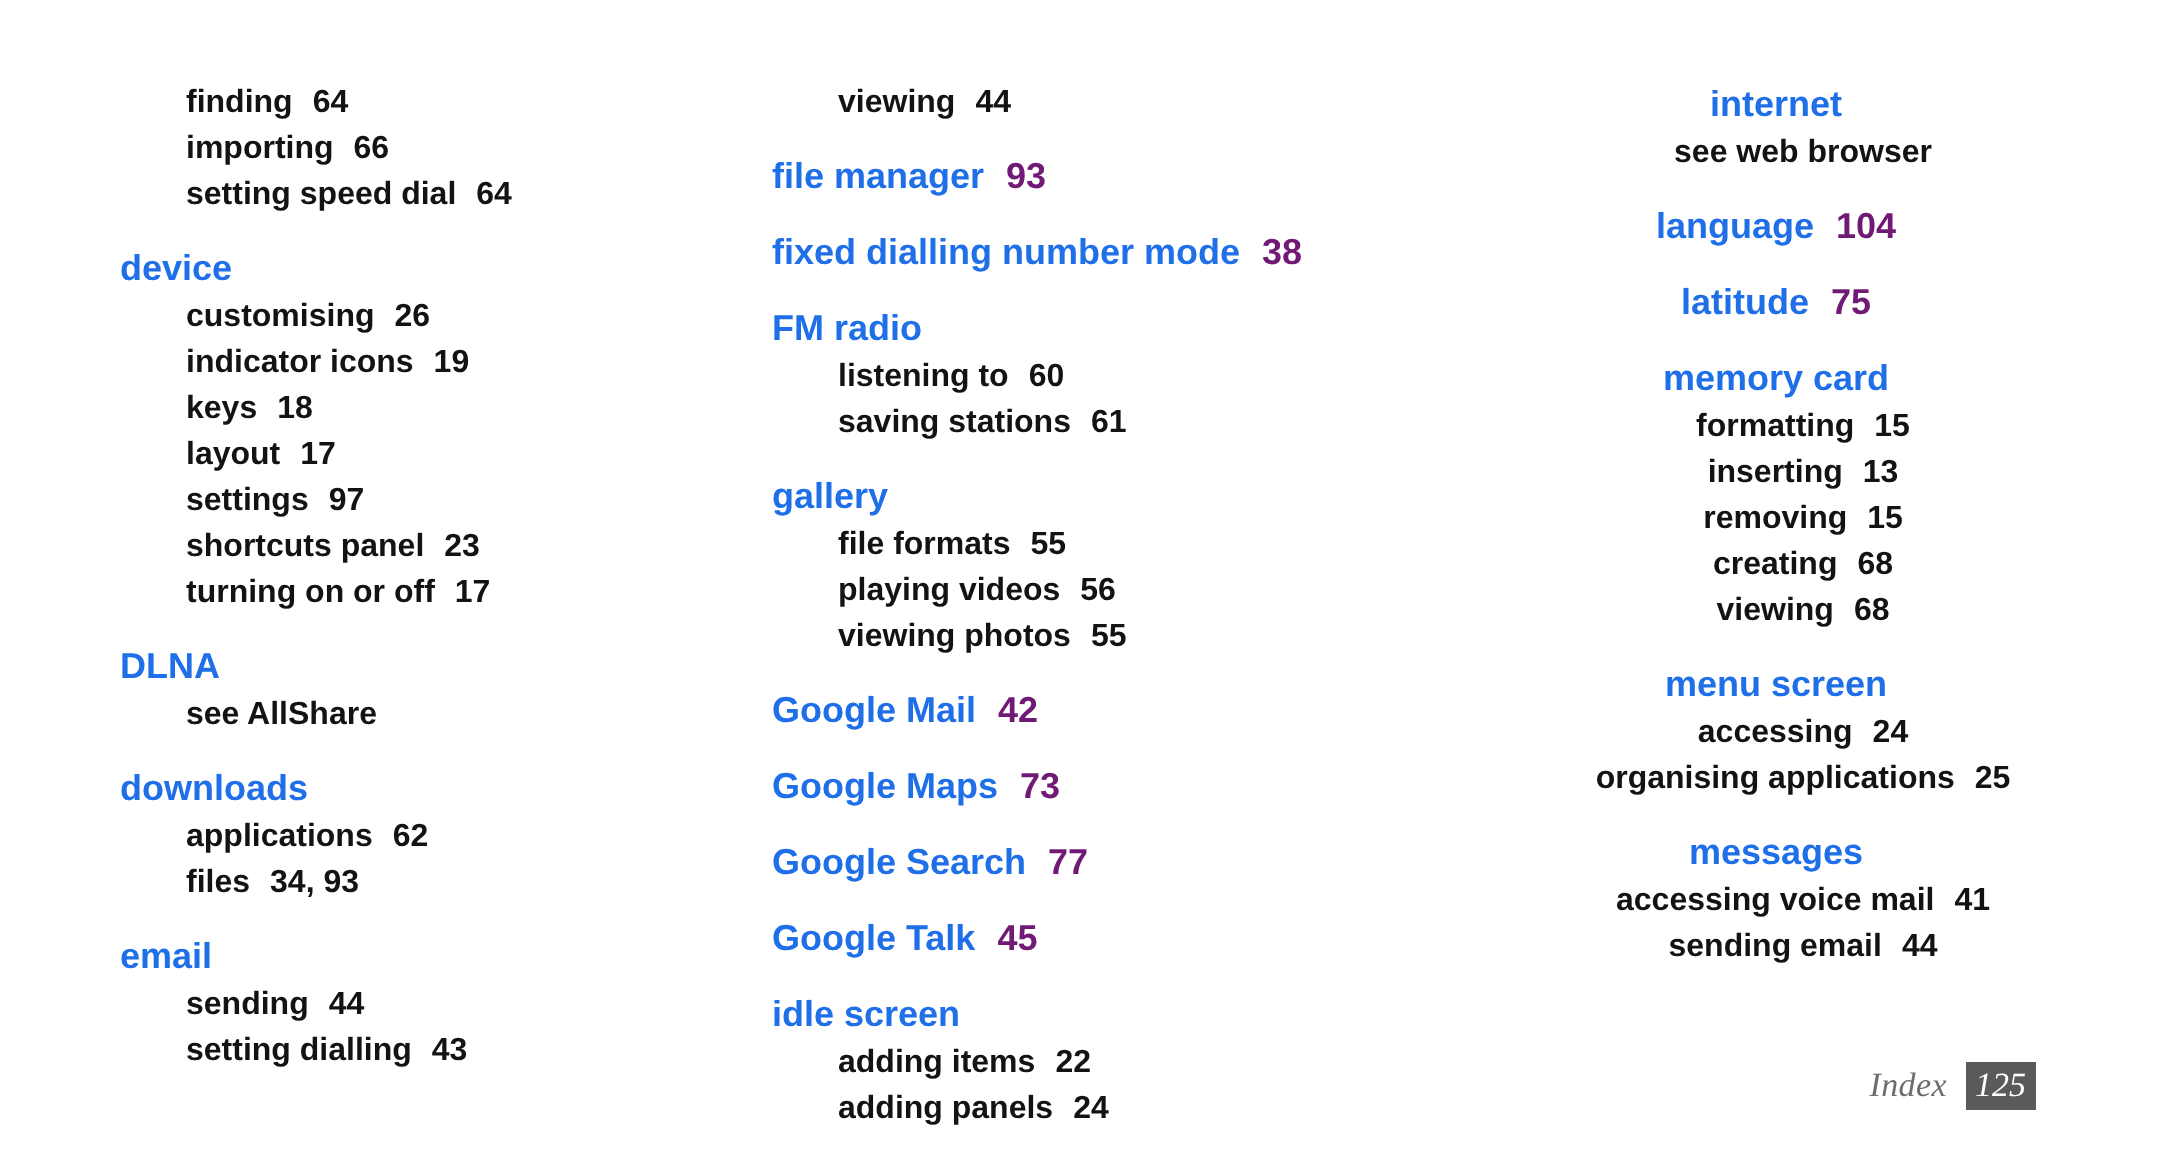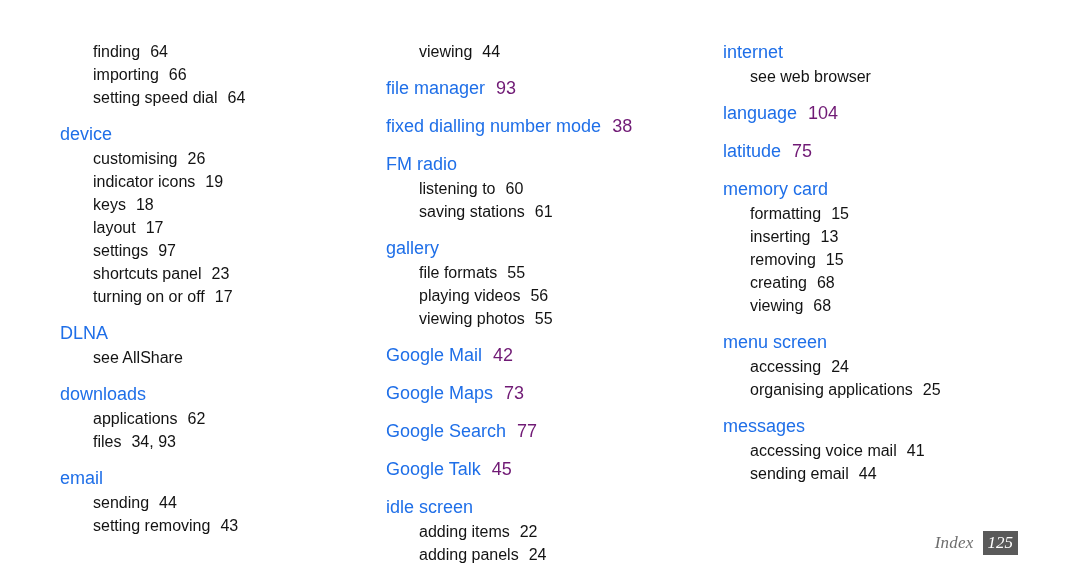--- a/index.html
+++ b/index.html
@@ -26,24 +26,25 @@
     position: absolute;
     left: 0;
     top: 40px;
     width: 1080px;
     display: flex;
     align-items: flex-start;
   }
 
   .column {
     box-sizing: border-box;
+    font-weight: bold;
   }
   .column.col-1 { width: 326px; padding-left: 60px; }
   .column.col-2 { width: 337px; padding-left: 386px; margin-left: -326px; }
-  .column.col-3 { width: 357px; padding-left: 723px; margin-left: -337px; }
+  .column.col-3 { width: 357px; padding-left: 723px; margin-left: -337px; text-align: center; }
 
   
   .columns { display: block; }
   .column { position: absolute; top: 0; }
   .column.col-1 { left: 60px;  width: 300px; padding-left: 0; margin-left: 0; }
   .column.col-2 { left: 386px; width: 310px; padding-left: 0; margin-left: 0; }
   .column.col-3 { left: 723px; width: 330px; padding-left: 0; margin-left: 0; }
 
   .entry-heading {
     font-size: 18px;
@@ -125,21 +126,21 @@
         <div class="subitem"><span class="label">settings</span><span class="pagenum">97</span></div>
         <div class="subitem"><span class="label">shortcuts panel</span><span class="pagenum">23</span></div>
         <div class="subitem"><span class="label">turning on or off</span><span class="pagenum">17</span></div>
         <div class="entry-heading no-num"><span class="label">DLNA</span></div>
         <div class="subitem no-num"><span class="label">see AllShare</span></div>
         <div class="entry-heading no-num"><span class="label">downloads</span></div>
         <div class="subitem"><span class="label">applications</span><span class="pagenum">62</span></div>
         <div class="subitem"><span class="label">files</span><span class="pagenum">34, 93</span></div>
         <div class="entry-heading no-num"><span class="label">email</span></div>
         <div class="subitem"><span class="label">sending</span><span class="pagenum">44</span></div>
-        <div class="subitem"><span class="label">setting removing</span><span class="pagenum">43</span></div>
+        <div class="subitem"><span class="label">setting dialling</span><span class="pagenum">43</span></div>
       </div>
     <div class="column col-2">
         <div class="subitem lead"><span class="label">viewing</span><span class="pagenum">44</span></div>
         <div class="entry-heading"><span class="label">file manager</span><span class="pagenum">93</span></div>
         <div class="entry-heading"><span class="label">fixed dialling number mode</span><span class="pagenum">38</span></div>
         <div class="entry-heading no-num"><span class="label">FM radio</span></div>
         <div class="subitem"><span class="label">listening to</span><span class="pagenum">60</span></div>
         <div class="subitem"><span class="label">saving stations</span><span class="pagenum">61</span></div>
         <div class="entry-heading no-num"><span class="label">gallery</span></div>
         <div class="subitem"><span class="label">file formats</span><span class="pagenum">55</span></div>

